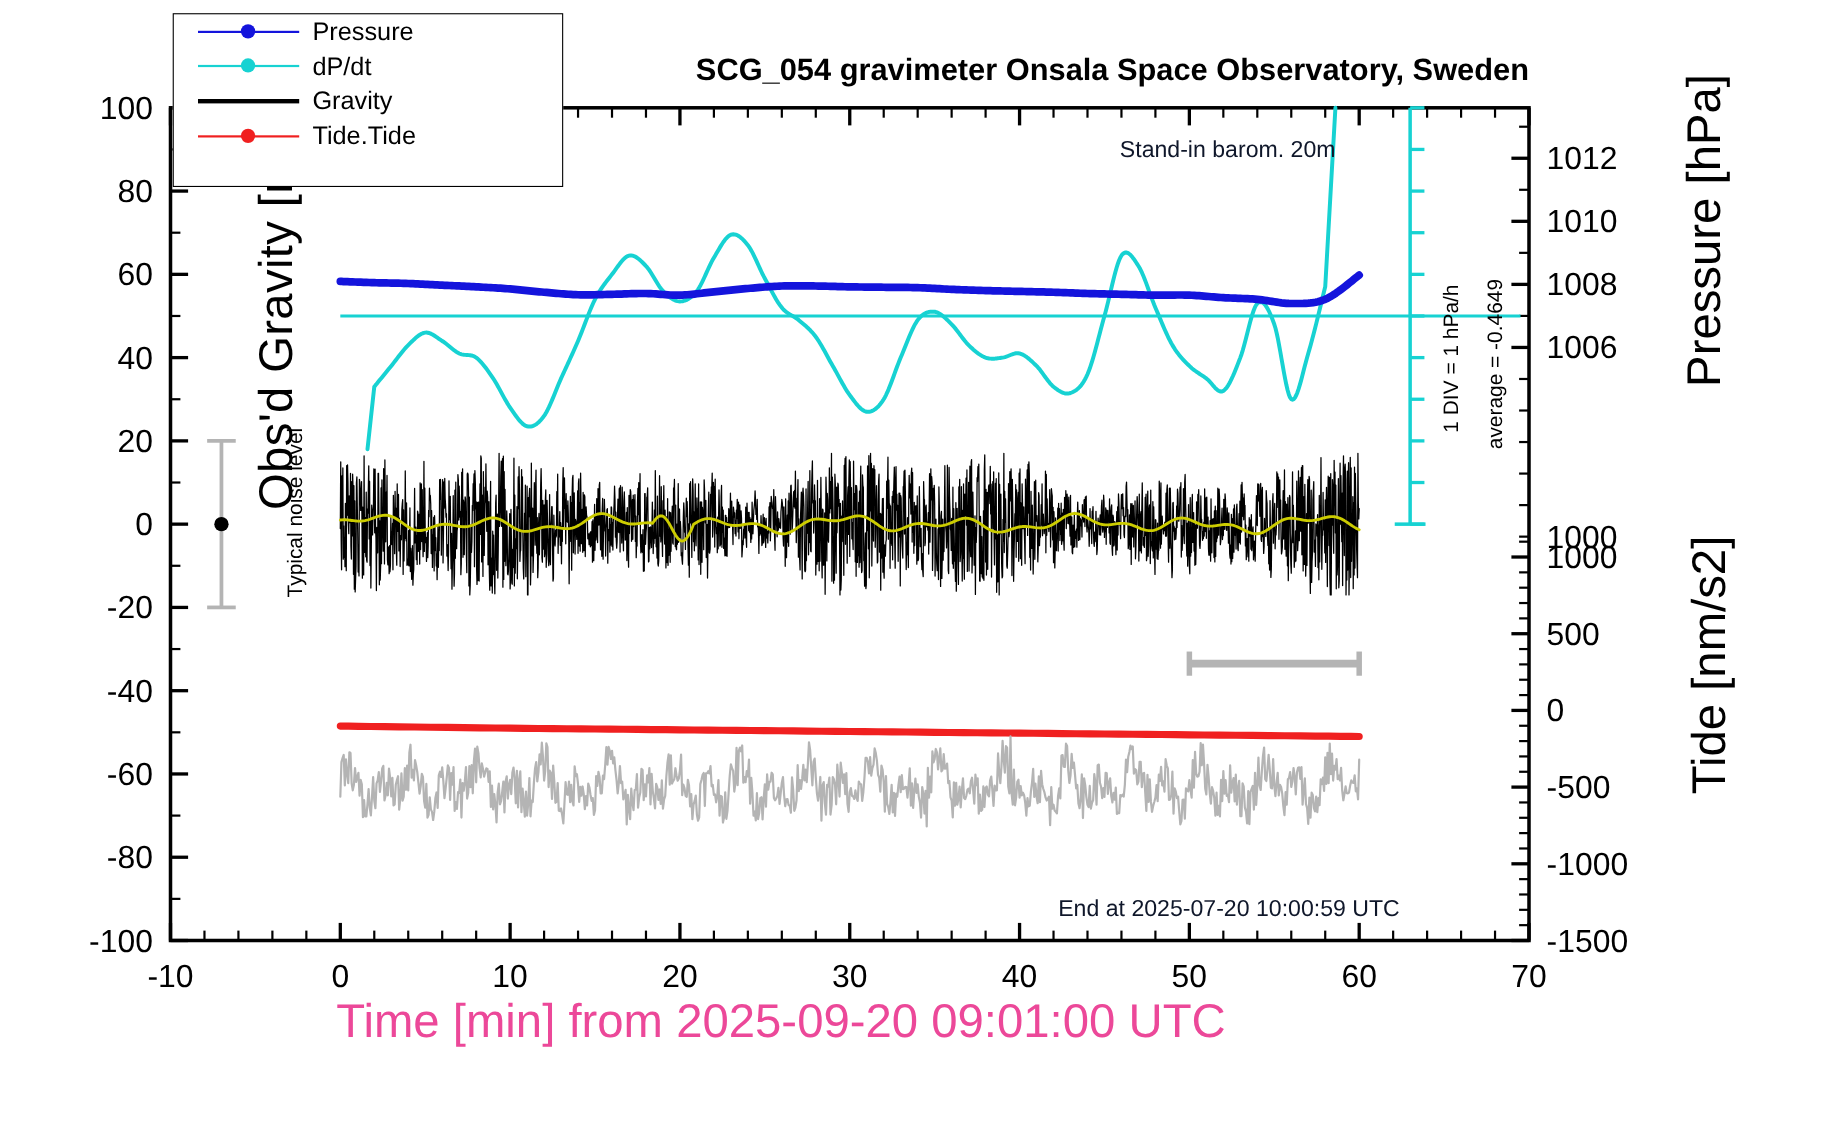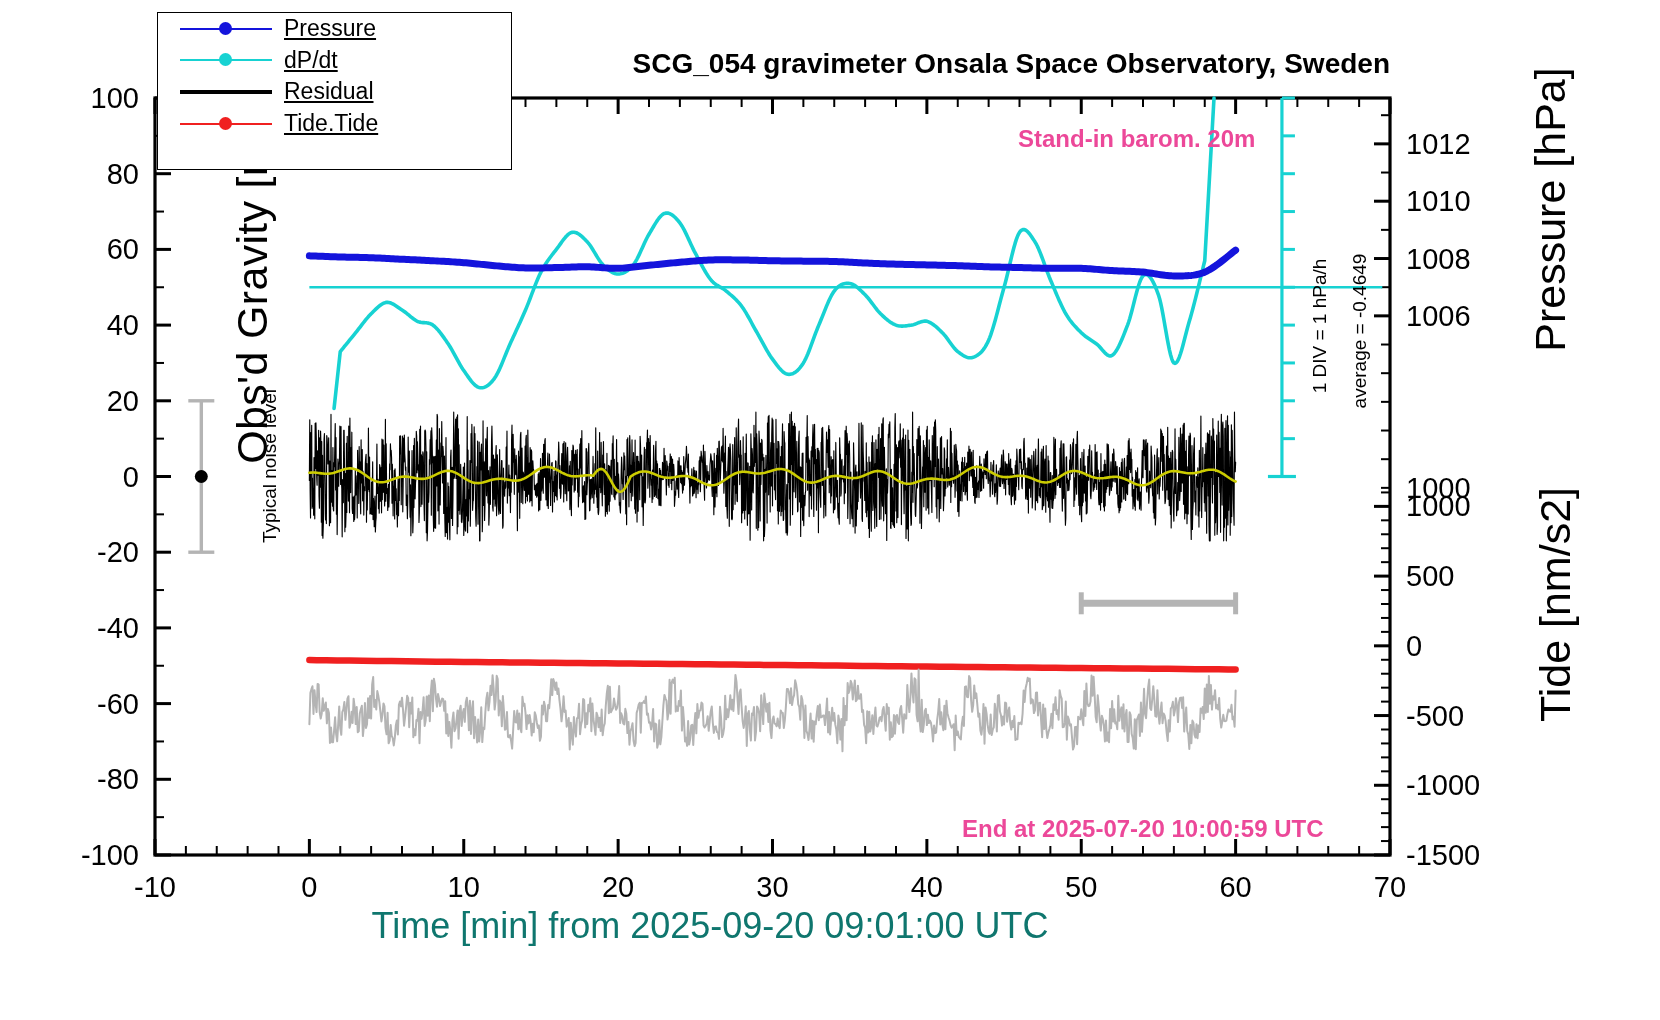--- a/index.html
+++ b/index.html
@@ -17,27 +17,27 @@
     transform:rotate(-90deg);transform-origin:center center;
     text-align:center;font-size:43px;color:#000;white-space:nowrap;
   }
   .ylabel-right-t{
     position:absolute;left:1345px;top:580px;width:420px;
     transform:rotate(-90deg);transform-origin:center center;
     text-align:center;font-size:43px;color:#000;white-space:nowrap;
   }
   .xlabel{
     position:absolute;left:0;top:905px;width:1420px;text-align:center;
-    font-size:36px;color:#0f766e;white-space:nowrap;
+    font-size:43px;color:#ec4899;white-space:nowrap;
   }
   .plot-title{
     position:absolute;left:430px;top:48px;width:960px;text-align:right;
     font-size:28px;font-weight:bold;color:#000;white-space:nowrap;
   }
-  .ann{position:absolute;font-size:24px;font-weight:bold;color:#ec4899;white-space:nowrap;}
+  .ann{position:absolute;font-size:21px;font-weight:normal;color:#0f172a;white-space:nowrap;}
   .ann-noise{
     position:absolute;left:170px;top:455px;width:200px;
     transform:rotate(-90deg);transform-origin:center center;
     font-size:19px;color:#000;text-align:center;white-space:nowrap;
   }
   .rot-div{
     position:absolute;left:1215px;top:315px;width:210px;
     transform:rotate(-90deg);transform-origin:center center;
     font-size:19px;color:#000;text-align:center;white-space:nowrap;
   }
@@ -48,21 +48,21 @@
   }
   .legend-box{
     position:absolute;left:157px;top:12px;width:355px;height:158px;
     background:#fff;border:1.5px solid #000;box-sizing:border-box;
   }
   .legend-row{display:flex;align-items:center;height:31.6px;padding-left:22px;}
   .legend-sample{width:92px;height:20px;position:relative;flex:none;}
   .legend-sample .ln{position:absolute;left:0;top:9px;width:92px;height:2px;}
   .legend-sample .ln.thick{height:4.5px;top:8px;}
   .legend-sample .dot{position:absolute;left:39px;top:3px;width:13px;height:13px;border-radius:50%;}
-  .legend-label{font-size:23px;color:#000;padding-left:12px;white-space:nowrap;text-decoration:underline;}
+  .legend-label{font-size:23px;color:#000;padding-left:12px;white-space:nowrap;}
 </style>
 </head>
 <body>
 
 <div id="root">
 
   <svg id="plot" width="1660" height="1020" viewBox="0 0 1660 1020">
     <rect x="0" y="0" width="1660" height="1020" fill="#ffffff"></rect>
     <g id="axes-layer">
         <rect x="155" y="98" width="1235" height="757" fill="none" stroke="#000" stroke-width="3.2"></rect>
@@ -302,21 +302,21 @@
         <div class="legend-sample">
           <div class="ln" style="background: rgb(23, 210, 210); height: 2px; top: 9px;"></div>
           <div class="dot" style="background: rgb(23, 210, 210);"></div>
         </div>
         <div class="legend-label">dP/dt</div>
       </div>
       <div class="legend-row">
         <div class="legend-sample">
           <div class="ln thick" style="background: rgb(0, 0, 0);"></div>
         </div>
-        <div class="legend-label">Residual</div>
+        <div class="legend-label">Gravity</div>
       </div>
       <div class="legend-row">
         <div class="legend-sample">
           <div class="ln" style="background: rgb(240, 32, 32); height: 2px; top: 9px;"></div>
           <div class="dot" style="background: rgb(240, 32, 32);"></div>
         </div>
         <div class="legend-label">Tide.Tide</div>
       </div>
     </div>
 

